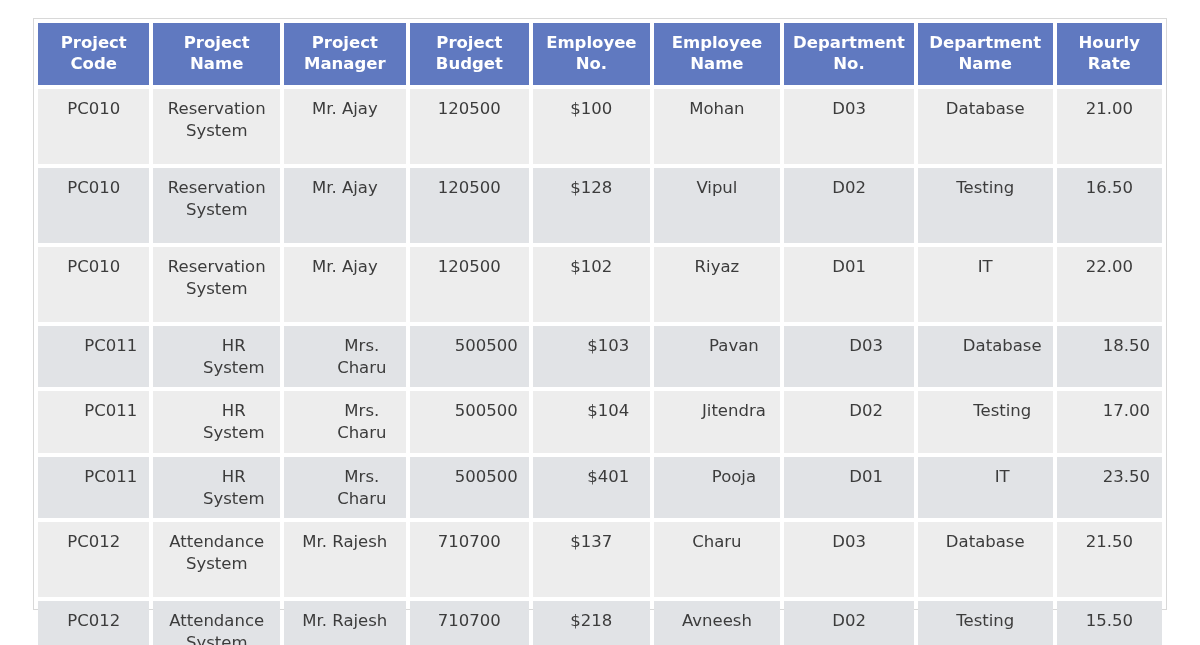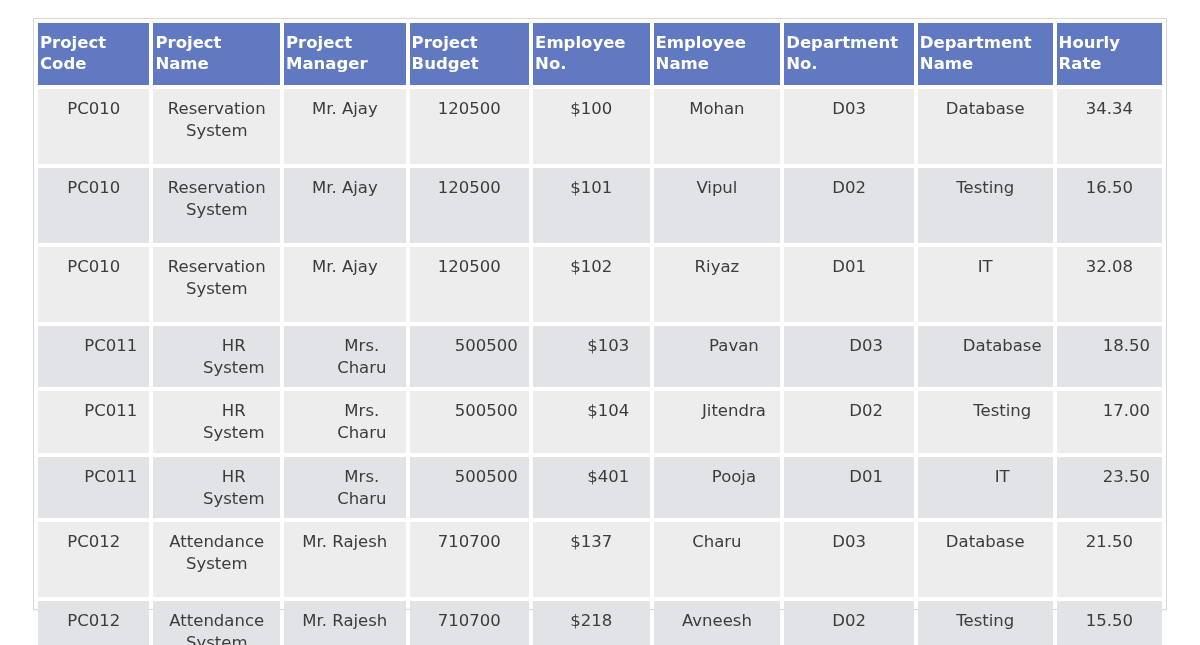--- a/index.html
+++ b/index.html
@@ -32,21 +32,21 @@
     table-layout: fixed;
     margin: 0;
   }
 
   table.data-table th {
     background: #6079c0;
     color: #ffffff;
     font-size: 16.5px;
     font-weight: bold;
     line-height: 1.30;
-    text-align: left;
+    text-align: center;
     vertical-align: middle;
     padding: 9px 2px 10px 2px;
     border: 0;
   }
 
   table.data-table td {
     font-size: 16.5px;
     font-weight: normal;
     color: #3c3c3c;
     text-align: center;
@@ -136,43 +136,43 @@
     <tbody id="table-body">
         <tr class="row-odd row-tall">
           <td class="cell-code">PC010</td>
           <td>Reservation System</td>
           <td>Mr. Ajay</td>
           <td>120500</td>
           <td>$100</td>
           <td>Mohan</td>
           <td>D03</td>
           <td>Database</td>
-          <td>34.34</td>
+          <td>21.00</td>
         </tr>
         <tr class="row-even row-tall">
           <td class="cell-code">PC010</td>
           <td>Reservation System</td>
           <td>Mr. Ajay</td>
           <td>120500</td>
-          <td>$101</td>
+          <td>$128</td>
           <td>Vipul</td>
           <td>D02</td>
           <td>Testing</td>
           <td>16.50</td>
         </tr>
         <tr class="row-odd row-tall">
           <td class="cell-code">PC010</td>
           <td>Reservation System</td>
           <td>Mr. Ajay</td>
           <td>120500</td>
           <td>$102</td>
           <td>Riyaz</td>
           <td>D01</td>
           <td>IT</td>
-          <td>32.08</td>
+          <td>22.00</td>
         </tr>
         <tr class="row-even row-short">
           <td class="cell-code">PC011</td>
           <td>HR System</td>
           <td>Mrs. Charu</td>
           <td>500500</td>
           <td>$103</td>
           <td>Pavan</td>
           <td>D03</td>
           <td>Database</td>

